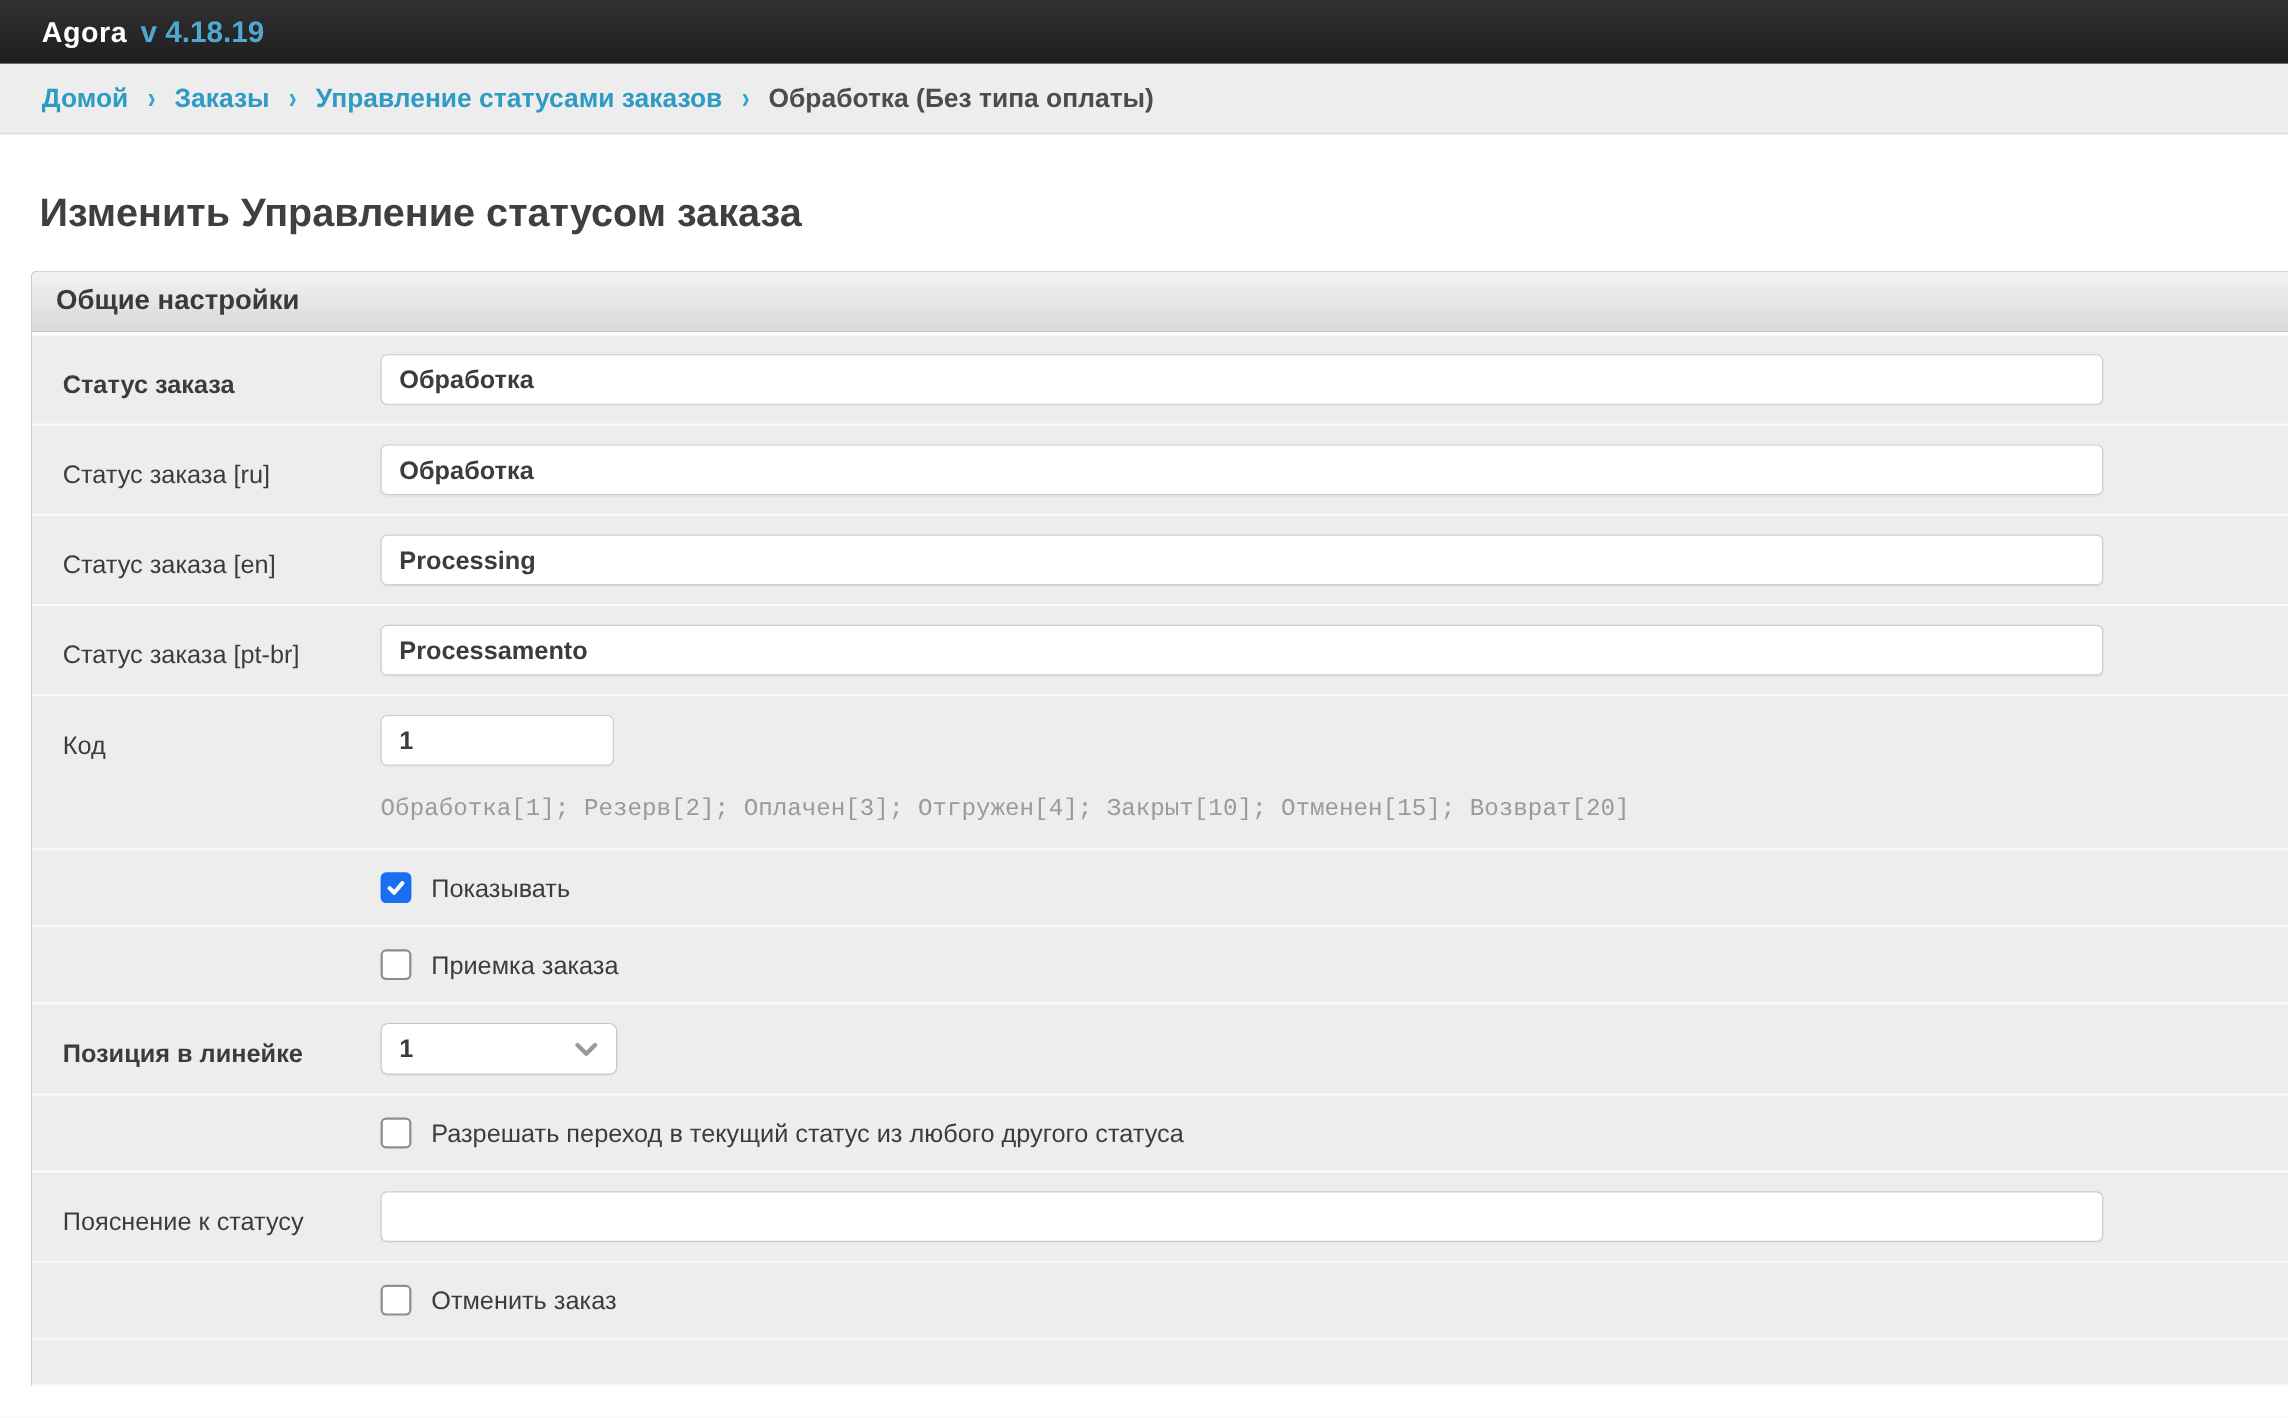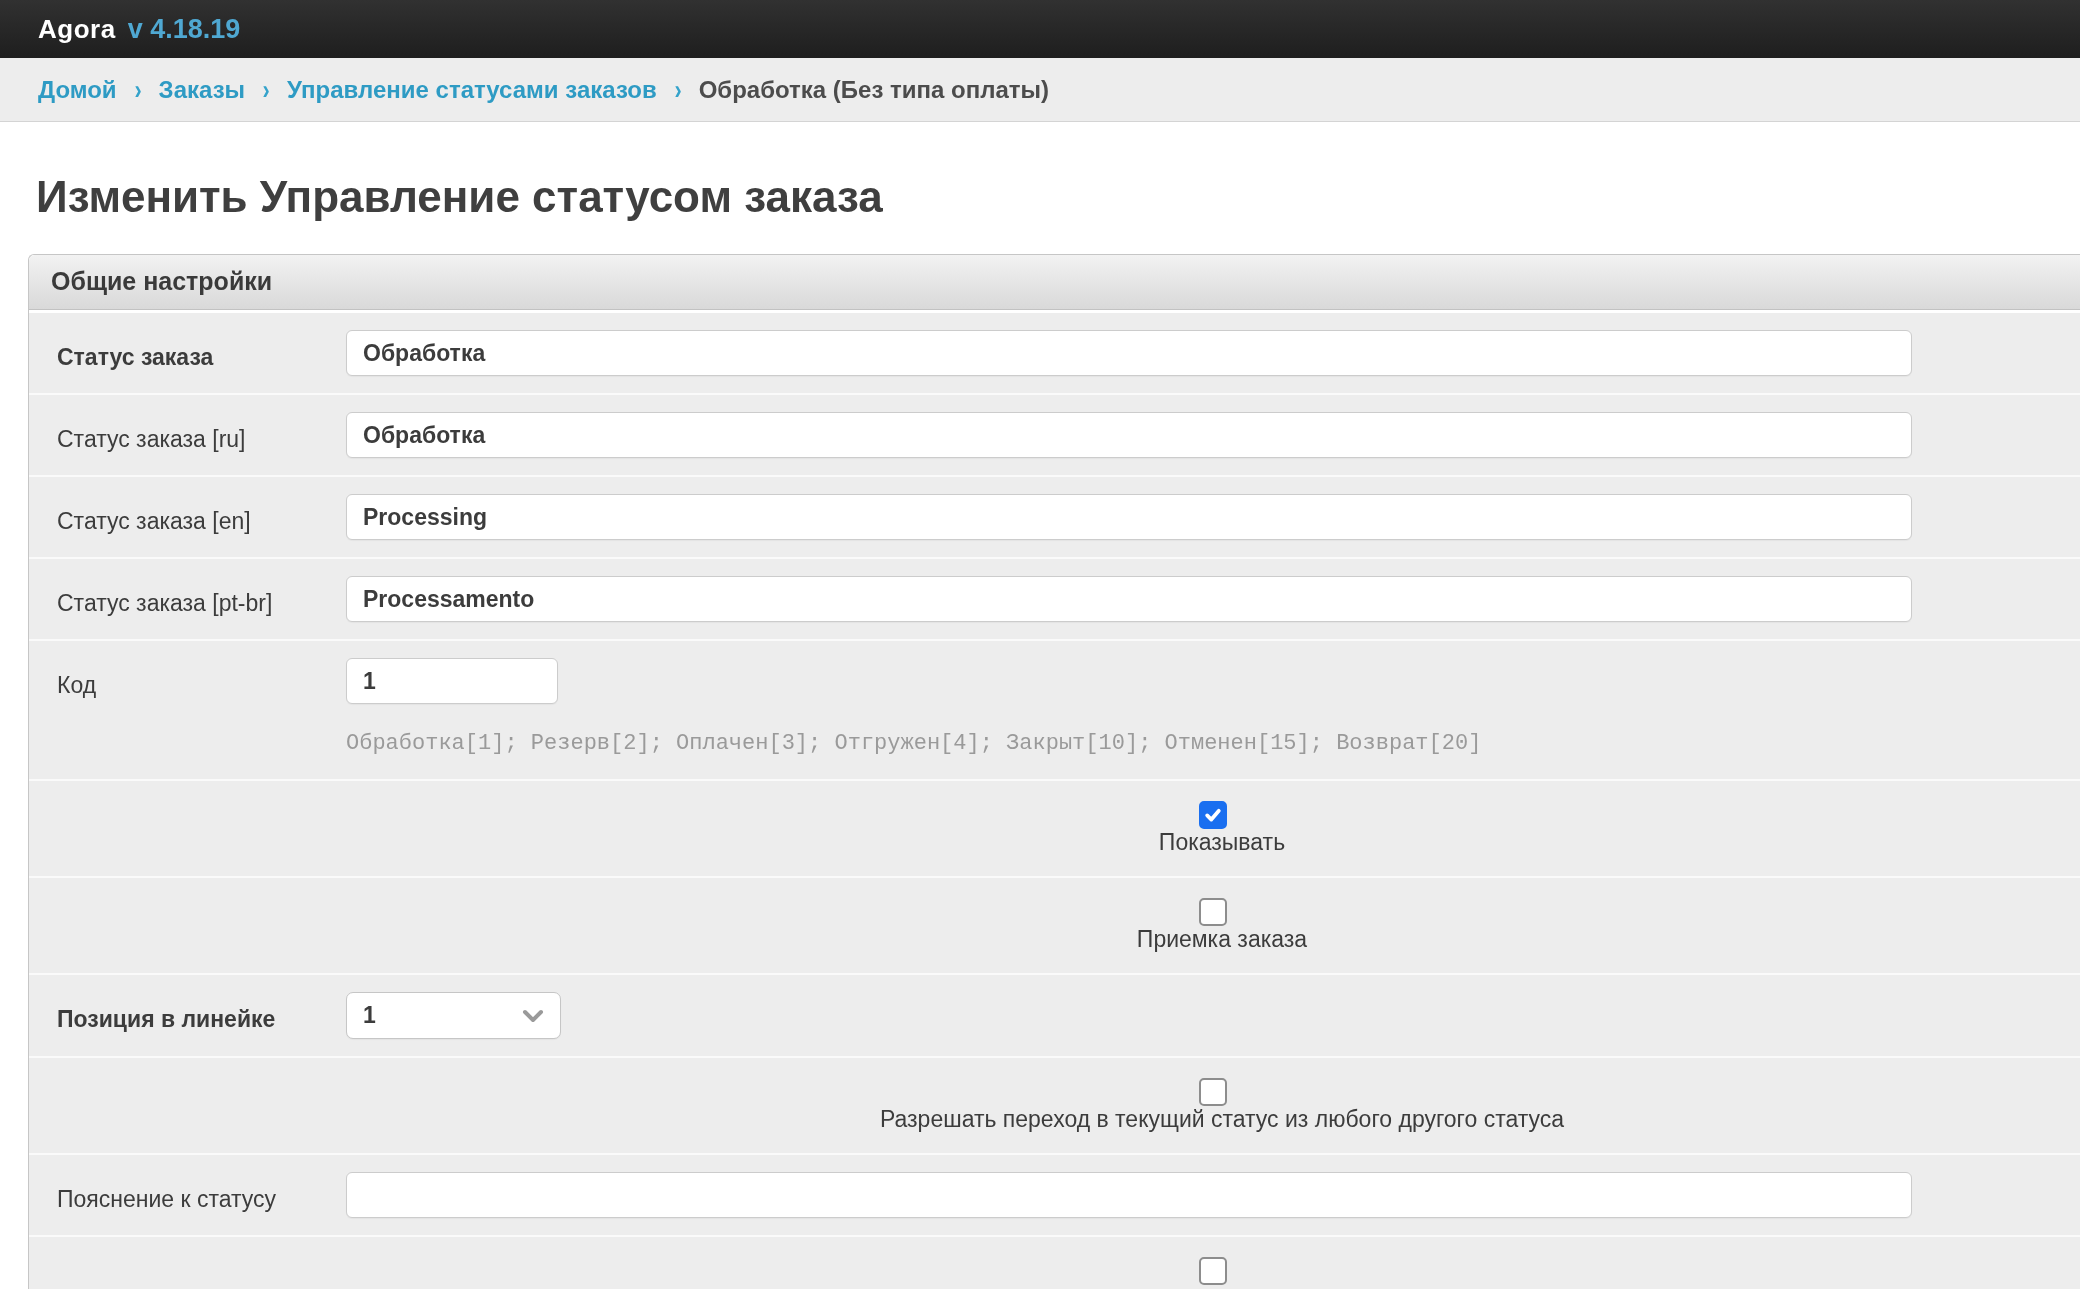--- a/index.html
+++ b/index.html
@@ -31,21 +31,21 @@
     padding-left: 38px;
     font-size: 24px;
     font-weight: bold;
   }
   .crumb-link    { color: #2e9bc4; cursor: pointer; text-decoration: none; }
   .crumb-sep     { color: #35a3cb; margin: 0 17px; font-size: 24px; transform: scale(0.9, 1.15); display:inline-block; }
   .crumb-current { color: #4c4c4c; }
 
   
   .page-title {
-    font-size: 44px;
+    font-size: 36px;
     font-weight: bold;
     color: #3f3f3f;
     margin: 50px 0 32px 36px;
   }
 
   
   .module {
     margin-left: 28px;
     border-left: 1px solid #c6c6c6;
     border-top: 1px solid #c6c6c6;
@@ -95,21 +95,21 @@
 
   .help-text {
     margin-top: 27px;
     margin-bottom: 6px;
     font-size: 22px;
     color: #9a9a9a;
     font-family: Liberation Mono, monospace;
   }
 
   
-  .checkbox-field { display: flex; align-items: center; padding: 20px 0; flex-direction: column; }
+  .checkbox-field { display: flex; align-items: center; padding: 20px 0; }
   .checkbox {
     width: 28px; height: 28px;
     border-radius: 5px;
     background: #ffffff;
     border: 2px solid #8d8d8d;
     cursor: pointer;
     flex-shrink: 0;
     display: flex; align-items: center; justify-content: center;
   }
   .checkbox.checked { background: #1a6ff0; border: 2px solid #1a6ff0; }

